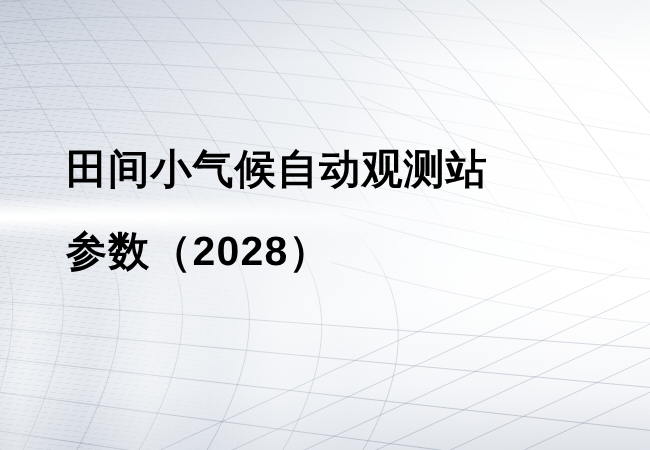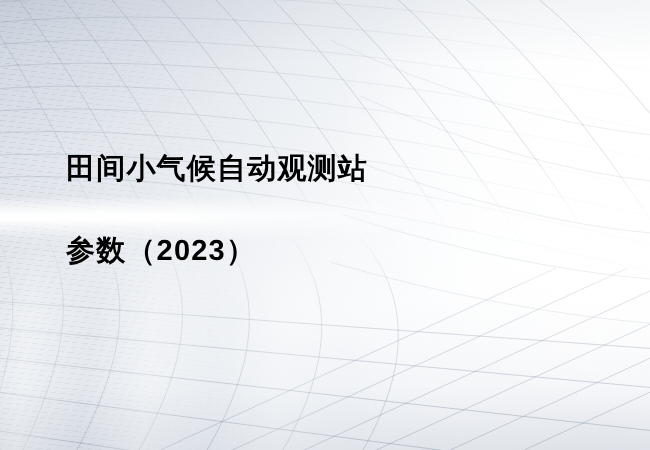--- a/index.html
+++ b/index.html
@@ -151,21 +151,21 @@
   #title-block {
     position: absolute;
     left: 66px;
     top: 128px;
     width: 560px;
     z-index: 5;
   }
 
   .title-line {
     font-family: "Liberation Sans", "DejaVu Sans", sans-serif;
-    font-size: 29px;
+    font-size: 41px;
     line-height: 82px;
     font-weight: 700;
     color: #000000;
     letter-spacing: 1.2px;
     white-space: nowrap;
     margin: 0;
     text-rendering: geometricPrecision;
   }
 </style>
 </head>
@@ -277,16 +277,16 @@
     </g>
   </svg>
 
   <div class="bg-layer bg-hatch-left"></div>
   <div class="bg-layer bg-bands"></div>
   <div class="bg-layer bg-streak"></div>
   <div class="bg-layer bg-vignette"></div>
 
   <div id="title-block">
     <div class="title-line">田间小气候自动观测站</div>
-    <div class="title-line">参数（2023）</div>
+    <div class="title-line">参数（2028）</div>
   </div>
 
 </div>
 
 </body></html>

